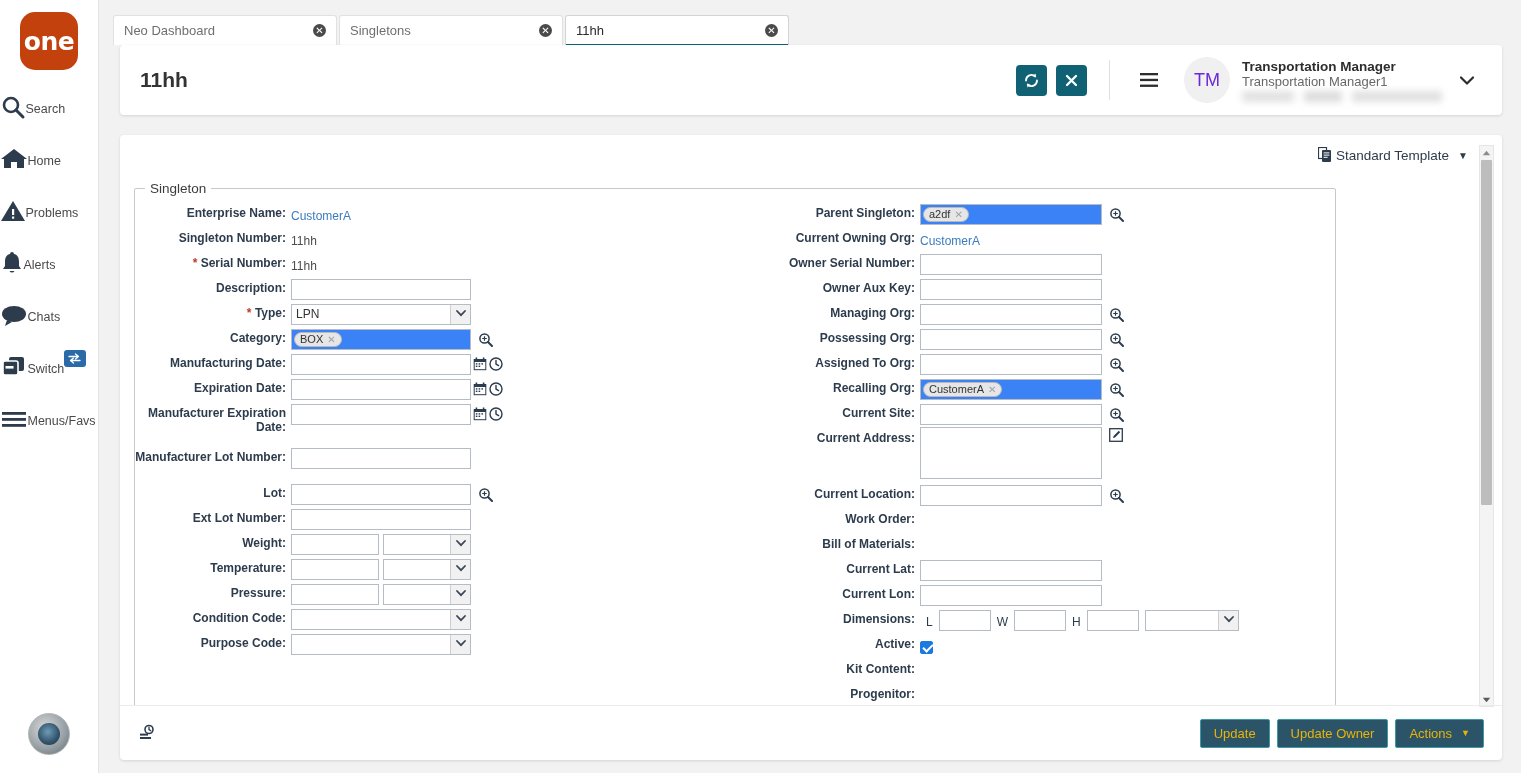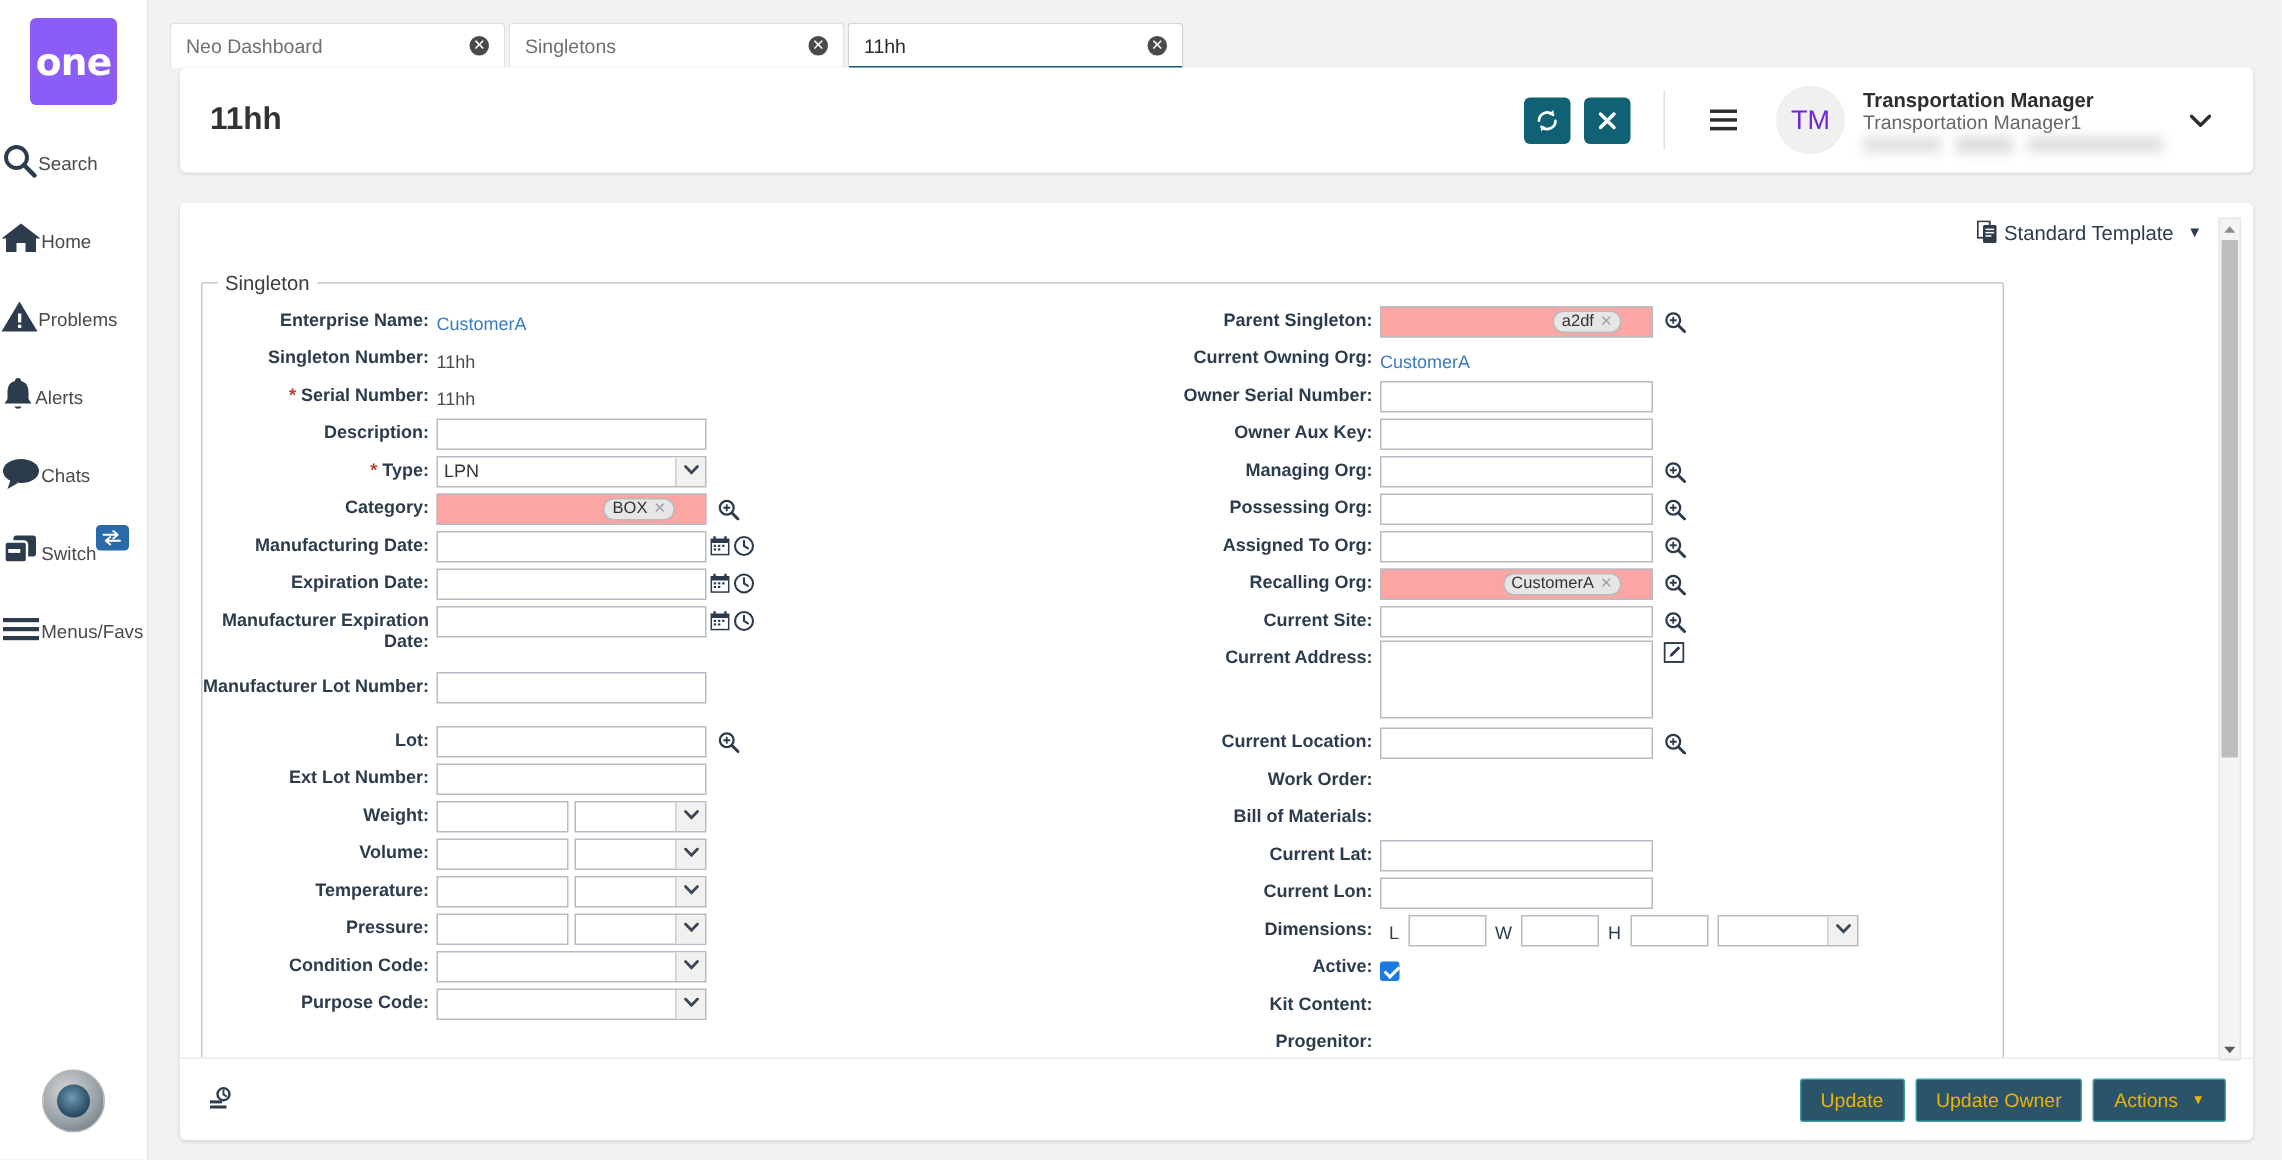--- a/index.html
+++ b/index.html
@@ -14,22 +14,22 @@
   }
   #app { position: relative; width: 1521px; height: 773px; }
 
   
   .rail {
     position: absolute; left: 0; top: 0; width: 99px; height: 773px;
     background: #ffffff; border-right: 1px solid #e3e3e3;
     display: flex; flex-direction: column; align-items: center;
   }
   .brand {
-    width: 58px; height: 58px; margin-top: 12px; border-radius: 4px;
-    background: #8b5cf6; display: flex; align-items: center; justify-content: center;
+    width: 58px; height: 58px; margin-top: 12px; border-radius: 15px;
+    background: #c2410c; display: flex; align-items: center; justify-content: center;
   }
   .brand-text {
     color: #fff; font-size: 25px; font-weight: 700; letter-spacing: -0.5px;
     font-family: "DejaVu Sans", sans-serif;
   }
   .rail-item {
     width: 99px; margin-top: 22px; display: flex; flex-direction: row;
     align-items: center; cursor: pointer; position: relative;
   }
   .rail-icon { height: 30px; display: flex; align-items: center; justify-content: center; }
@@ -162,22 +162,22 @@
     content: ""; position: absolute; right: 1px; top: 1px; width: 19px; height: 19px;
     background: #f1f1f1; border-left: 1px solid #c9ced4; pointer-events: none;
   }
   .selwrap .chev {
     position: absolute; right: 5px; top: 6px; pointer-events: none; z-index: 2;
   }
   .w180 { width: 180px; }
   .w90  { width: 88px; }
   .w52  { width: 52px; }
   .tagbox {
-    width: 180px; height: 21px; border: 1px solid #b6bcc4; background: #fca5a5;
-    display: flex; align-items: center; padding: 0 20px; justify-content: flex-end;
+    width: 180px; height: 21px; border: 1px solid #b6bcc4; background: #3b82f6;
+    display: flex; align-items: center; padding: 0 2px;
   }
   .tagbox.w182 { width: 182px; }
   .tag {
     display: inline-flex; align-items: center; height: 15px;
     background: #e6e6e6; border: 1px solid #b9b9b9; border-radius: 8px;
     padding: 0 5px; font-size: 11px; color: #333;
   }
   .tag .x { margin-left: 4px; color: #9aa2ab; font-size: 10px; cursor: pointer; }
   textarea.txt { width: 180px; height: 52px; resize: none; padding: 3px 4px; }
   .ico {
@@ -571,32 +571,20 @@
                 <input class="txt w90" value="" style="">
                 <span class="selwrap" style="margin-left:4px">
                   <select class="sel w90"><option></option></select>
                   <svg class="chev" width="10" height="7" viewBox="0 0 10 7">
                       <path d="M1 1 L5 5.2 L9 1" fill="none" stroke="#3b4654" stroke-width="1.8" stroke-linecap="round"></path>
                     </svg>
                 </span>
               </div>
             </div>
 
-            <div class="frow">
-              <div class="lbl">Volume:</div>
-              <div class="fld unitbox">
-                <input class="txt w90" value="" style="">
-                <span class="selwrap" style="margin-left:4px">
-                  <select class="sel w90"><option></option></select>
-                  <svg class="chev" width="10" height="7" viewBox="0 0 10 7">
-                      <path d="M1 1 L5 5.2 L9 1" fill="none" stroke="#3b4654" stroke-width="1.8" stroke-linecap="round"></path>
-                    </svg>
-                </span>
-              </div>
-            </div>
 
             <div class="frow">
               <div class="lbl">Temperature:</div>
               <div class="fld unitbox">
                 <input class="txt w90" value="" style="">
                 <span class="selwrap" style="margin-left:4px">
                   <select class="sel w90"><option></option></select>
                   <svg class="chev" width="10" height="7" viewBox="0 0 10 7">
                       <path d="M1 1 L5 5.2 L9 1" fill="none" stroke="#3b4654" stroke-width="1.8" stroke-linecap="round"></path>
                     </svg>

